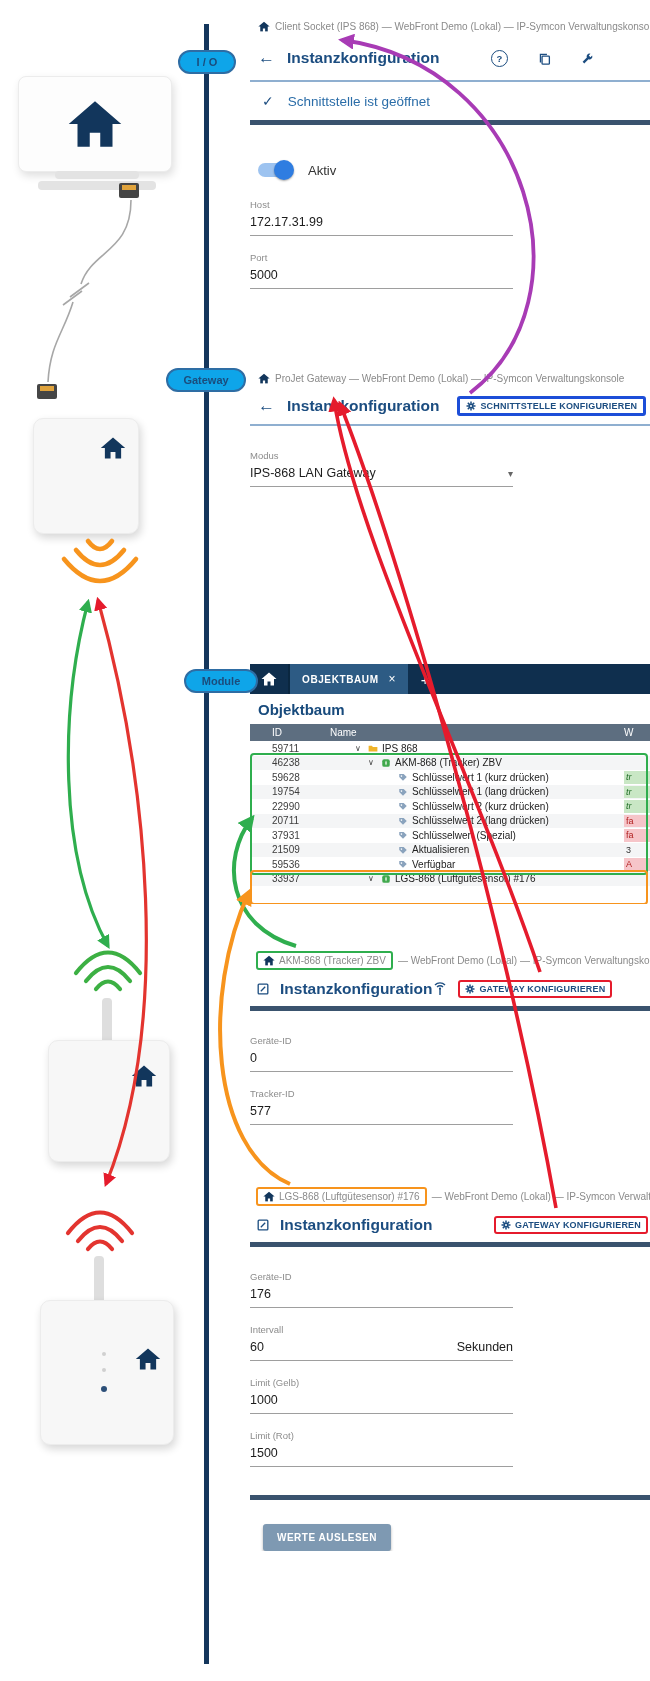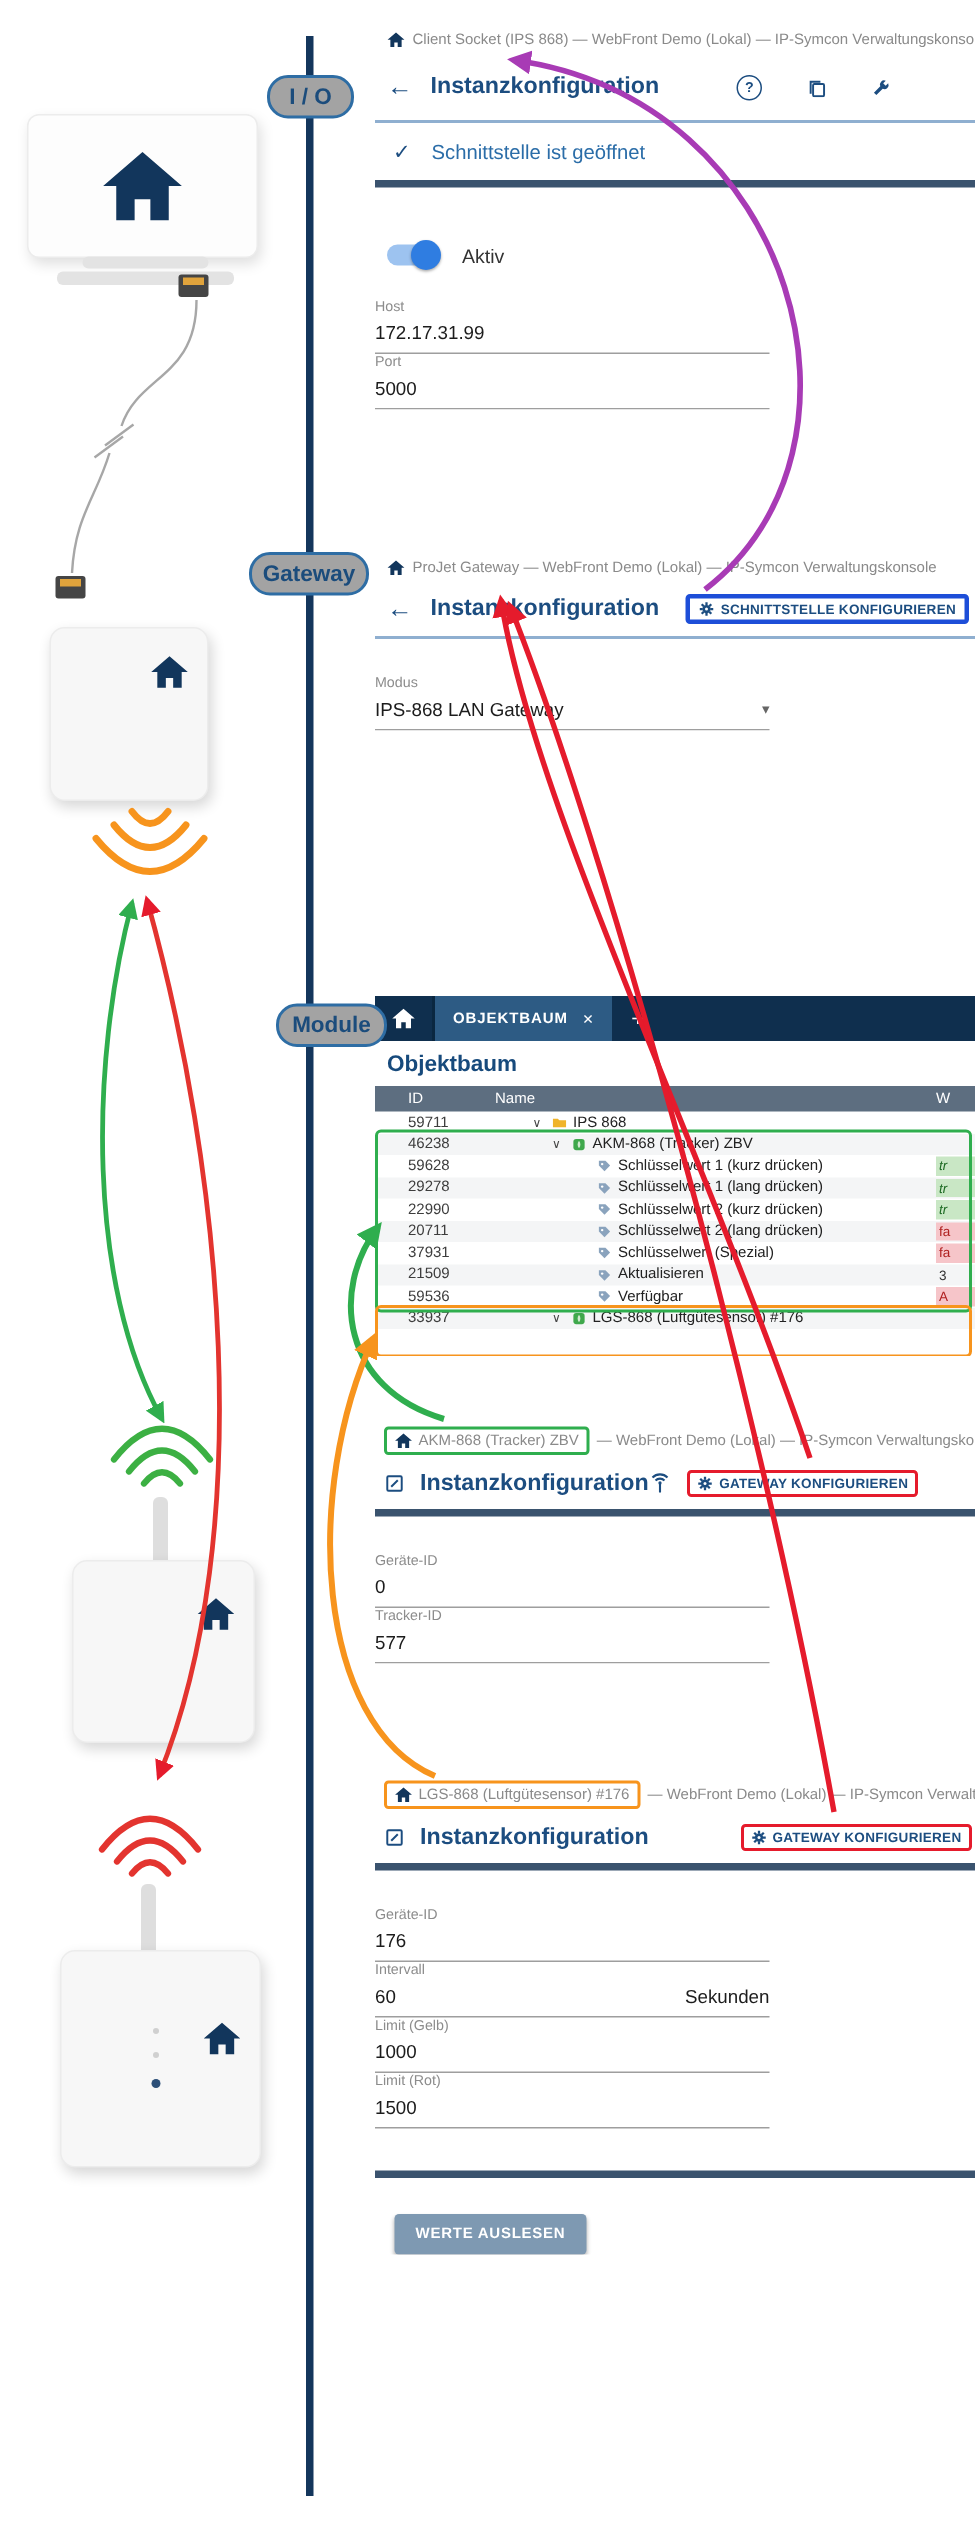--- a/index.html
+++ b/index.html
@@ -1,22 +1,22 @@
 <!DOCTYPE html>
 <html><head>
 <meta charset="utf-8">
 <style>
   html,body { margin:0; padding:0; background:#fff; }
   .canvas { position:relative; width:650px; height:1681px; background:#fff; overflow:hidden;
             font-family:"Liberation Sans", sans-serif; }
 
   
   .vline { position:absolute; left:204px; top:24px; width:5px; height:1640px; background:#14365c; z-index:1; }
-  .badge { position:absolute; background:#a3a3a3; border:2px solid #2e6da4; color:#1b4c7c; font-weight:bold;
-           font-size:15px; border-radius:14px; text-align:center; padding:4px 0; z-index:6; }
+  .badge { position:absolute; background:#0ea5e9; border:2px solid #2e6da4; color:#1b4c7c; font-weight:bold;
+           font-size:11px; border-radius:14px; text-align:center; padding:4px 0; z-index:6; }
   .badge-io { left:178px; top:50px; width:54px; }
   .badge-gw { left:166px; top:368px; width:76px; }
   .badge-mod { left:184px; top:669px; width:70px; }
 
   .monitor { position:absolute; left:18px; top:76px; width:152px; height:94px; background:#fdfdfd;
              border:1px solid #ececec; border-radius:8px; box-shadow:2px 4px 9px rgba(0,0,0,.13);
              display:flex; align-items:center; justify-content:center; z-index:2; }
   .logo-lg { width:56px; fill:#12365c; }
   .logo-sm { position:absolute; right:12px; bottom:10px; width:26px; fill:#12365c; }
   .bar { position:absolute; background:#e3e3e3; border-radius:4px; z-index:2; }
@@ -112,21 +112,21 @@
   .cfg-header2 { display:flex; align-items:center; height:30px; padding-left:6px; }
   .edit-ic { width:14px; height:14px; margin-right:10px; flex:none; }
   .signal-ic { margin-left:auto; width:16px; height:16px; margin-right:10px; flex:none; }
 
   .big-btn { display:inline-flex; margin:24px 0 0 13px; background:#7e99b2; color:#fff; font-size:10px;
              font-weight:bold; letter-spacing:.5px; padding:8px 14px; border-radius:3px;
              box-shadow:0 2px 3px rgba(0,0,0,.3); }
 
   .overlay { position:absolute; left:0; top:0; z-index:10; pointer-events:none; }
   .hidden-defs { position:absolute; width:0; height:0; overflow:hidden; }
-  .mt14 { margin-top:14px; } .mt16 { } .mt24 { margin-top:24px; } .mt28 { margin-top:28px; } .mt30 { margin-top:30px; }
+  .mt14 { margin-top:14px; } .mt16 { margin-top:16px; } .mt24 { margin-top:24px; } .mt28 { margin-top:28px; } .mt30 { margin-top:30px; }
 </style>
 </head>
 <body>
 
 <svg class="hidden-defs" aria-hidden="true">
   <defs>
     <symbol id="i-home" viewBox="0 0 32 28">
         <path d="M16 1 31 14h-5v13h-7v-8h-6v8H6V14H1z"></path>
       </symbol>
     <symbol id="i-gear" viewBox="0 0 20 20">
@@ -339,21 +339,21 @@
           <svg class="ric">
               <use href="#i-var"></use>
             </svg>
           <span>Schlüsselwert 1 (kurz drücken)</span>
         </span>
         <span>
             <span class="val val-pos">tr</span>
           </span>
       </div>
       <div class="obj-row">
-        <span class="cell-id">29278</span>
+        <span class="cell-id">19754</span>
         <span class="cell-name lv2">
           <svg class="ric">
               <use href="#i-var"></use>
             </svg>
           <span>Schlüsselwert 1 (lang drücken)</span>
         </span>
         <span>
             <span class="val val-pos">tr</span>
           </span>
       </div>

